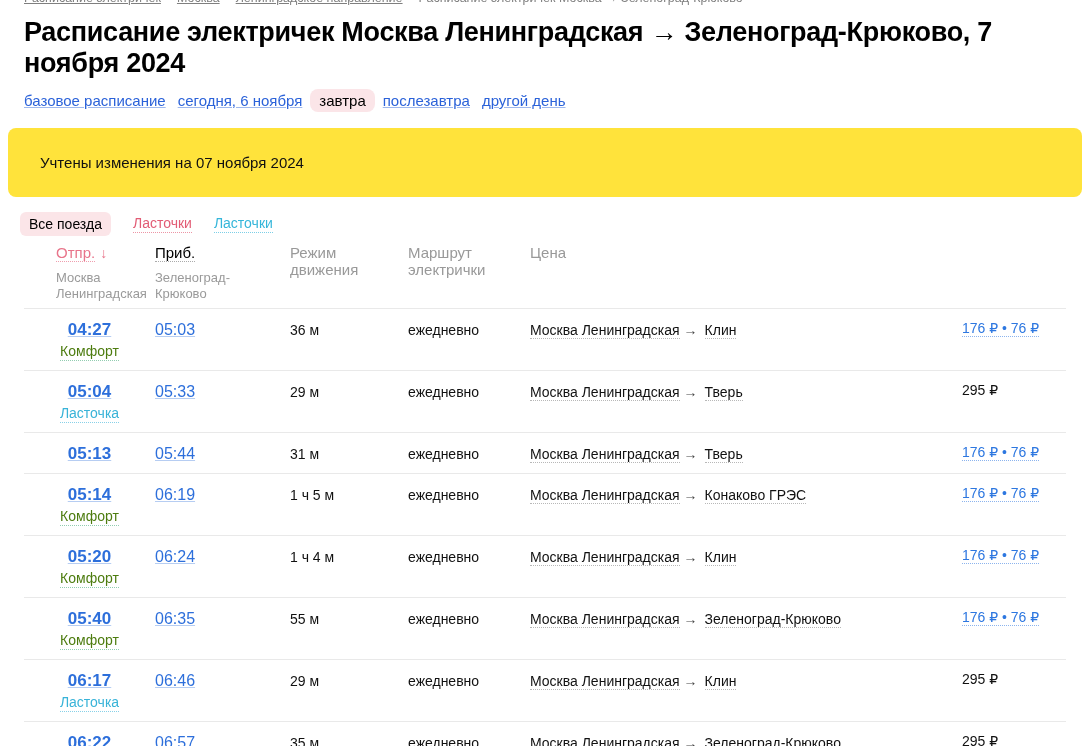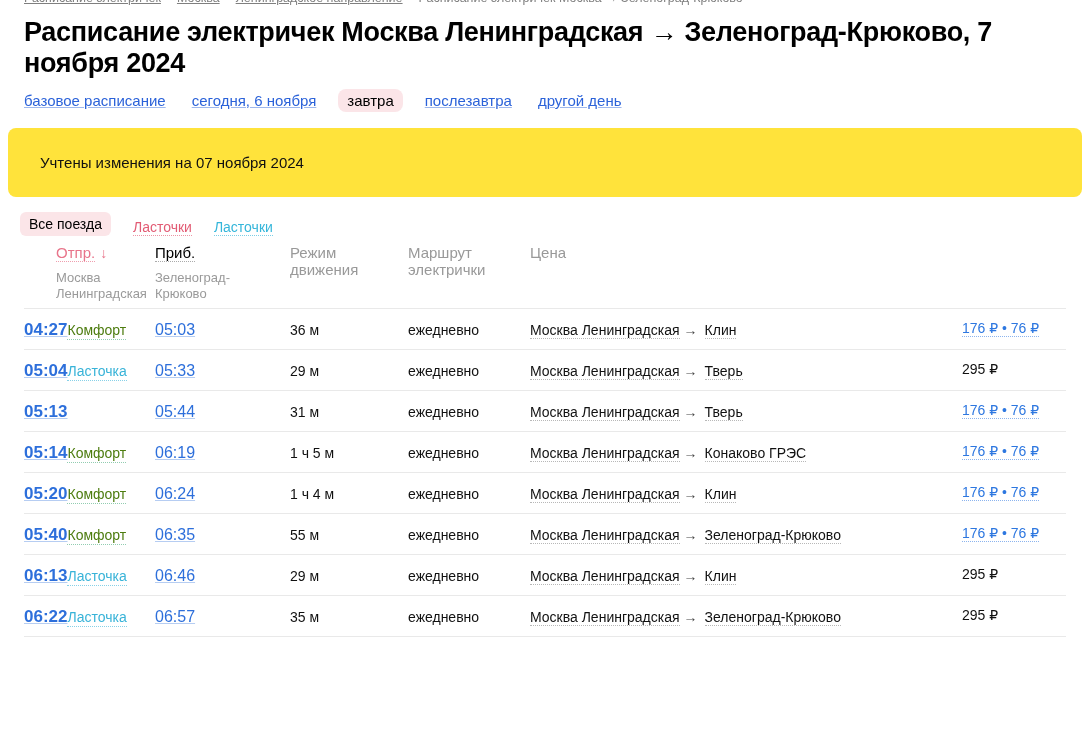--- a/index.html
+++ b/index.html
@@ -9,48 +9,48 @@
   
   .breadcrumbs { height: 7px; overflow: hidden; padding-left: 24px; }
   .breadcrumbs-inner { display: flex; gap: 16px; white-space: nowrap; font-size: 12.5px; margin-top: -9px; }
   .crumb { color: #7f7f7f; text-decoration: underline; cursor: pointer; }
   .crumb.current { text-decoration: none; }
 
   
   .page-title { margin: 10px 24px 0 24px; font-size: 27px; font-weight: 700; color: #000; letter-spacing: -0.3px; }
 
   
-  .date-tabs { display: flex; align-items: center; gap: 26px; margin: 13px 0 0 24px; font-size: 15px; }
+  .date-tabs { display: flex; align-items: center; gap: 12px; margin: 13px 0 0 24px; font-size: 15px; }
   .dtab { color: #2b62d9; text-decoration: underline; text-decoration-color: rgba(43,98,217,.45); cursor: pointer; }
   .dtab.selected { color: #000; text-decoration: none; background: #fbe5e8; border-radius: 8px; padding: 3px 9px; margin: -3px -4px; }
 
   
   .notice { margin: 19px 8px 0 8px; background: #ffe33b; border-radius: 8px; padding: 26px 32px; font-size: 15px; color: #111; }
 
   
-  .filters { display: flex; align-items: flex-end; gap: 22px; margin: 15px 0 0 20px; font-size: 14px; }
+  .filters { display: flex; align-items: center; gap: 22px; margin: 15px 0 0 20px; font-size: 14px; }
   .chip { background: #fbe5e8; border-radius: 6px; padding: 4px 9px; color: #000; cursor: pointer; }
   .ftab { cursor: pointer; line-height: 1.15; }
   .ftab.pink { color: #e25c75; border-bottom: 1px dotted rgba(226,92,117,.65); }
   .ftab.cyan { color: #35b6da; border-bottom: 1px dotted rgba(53,182,218,.65); }
 
   
   .table { margin: 0 24px; }
   .grid { display: grid; grid-template-columns: 131px 135px 118px 122px 432px 1fr; }
   .thead { padding: 8px 0 6px; border-bottom: 1px solid #e9e9e9; }
   .th { font-size: 15px; }
   .th .u-black { color: #000; border-bottom: 1px dotted #ababab; cursor: pointer; }
   .th.gray { color: #999; }
   .h-dep { color: #e8758b; margin-left: 32px; }
   .h-dep .u-pink { border-bottom: 1px dotted rgba(232,117,139,.7); cursor: pointer; }
   .h-dep .sort { margin-left: 5px; font-size: 14px; }
   .substation { font-size: 13px; color: #9a9a9a; margin-top: 9px; width: 112px; line-height: 16px; }
 
   .row { padding: 10px 0 9px; border-bottom: 1px solid #e9e9e9; }
-  .cell-dep { display: flex; align-items: flex-start; }
+  .cell-dep { display: flex; flex-direction: column; align-items: center; }
   .time-dep { font-size: 17px; font-weight: 700; color: #2d6fdb; line-height: 21px;
               text-decoration: underline; text-decoration-color: rgba(45,111,219,.35); cursor: pointer; }
   .train-type { margin-top: 3px; font-size: 14px; line-height: 17px; border-bottom: 1px dotted; cursor: pointer; }
   .train-type.green { color: #4d7c0f; border-color: rgba(74,171,125,.6); }
   .train-type.cyan  { color: #38b3d8; border-color: rgba(56,179,216,.6); }
   .time-arr { font-size: 16px; color: #2d6fdb; line-height: 21px; align-self: start;
               text-decoration: underline; text-decoration-color: rgba(45,111,219,.35); cursor: pointer; width: fit-content; }
   .dur, .sched { font-size: 14px; color: #111; padding-top: 3px; }
   .route { font-size: 14px; color: #111; padding-top: 3px; }
   .route .st { color: #111; border-bottom: 1px dotted #b8b8b8; cursor: pointer; }
@@ -185,21 +185,21 @@
     <div class="dur">55 м</div>
     <div class="sched">ежедневно</div>
     <div class="route">
       <span class="st">Москва Ленинградская</span><span class="arrow">→</span><span class="st">Зеленоград-Крюково</span>
     </div>
     <div><span class="price-val link">176 ₽ • 76 ₽</span></div>
   </div>
 
   <div class="grid row">
     <div class="cell-dep">
-      <span class="time-dep">06:13</span>
+      <span class="time-dep">06:17</span>
       <span class="train-type cyan">Ласточка</span>
     </div>
     <span class="time-arr">06:46</span>
     <div class="dur">29 м</div>
     <div class="sched">ежедневно</div>
     <div class="route">
       <span class="st">Москва Ленинградская</span><span class="arrow">→</span><span class="st">Клин</span>
     </div>
     <div><span class="price-val plain">295 ₽</span></div>
   </div>

